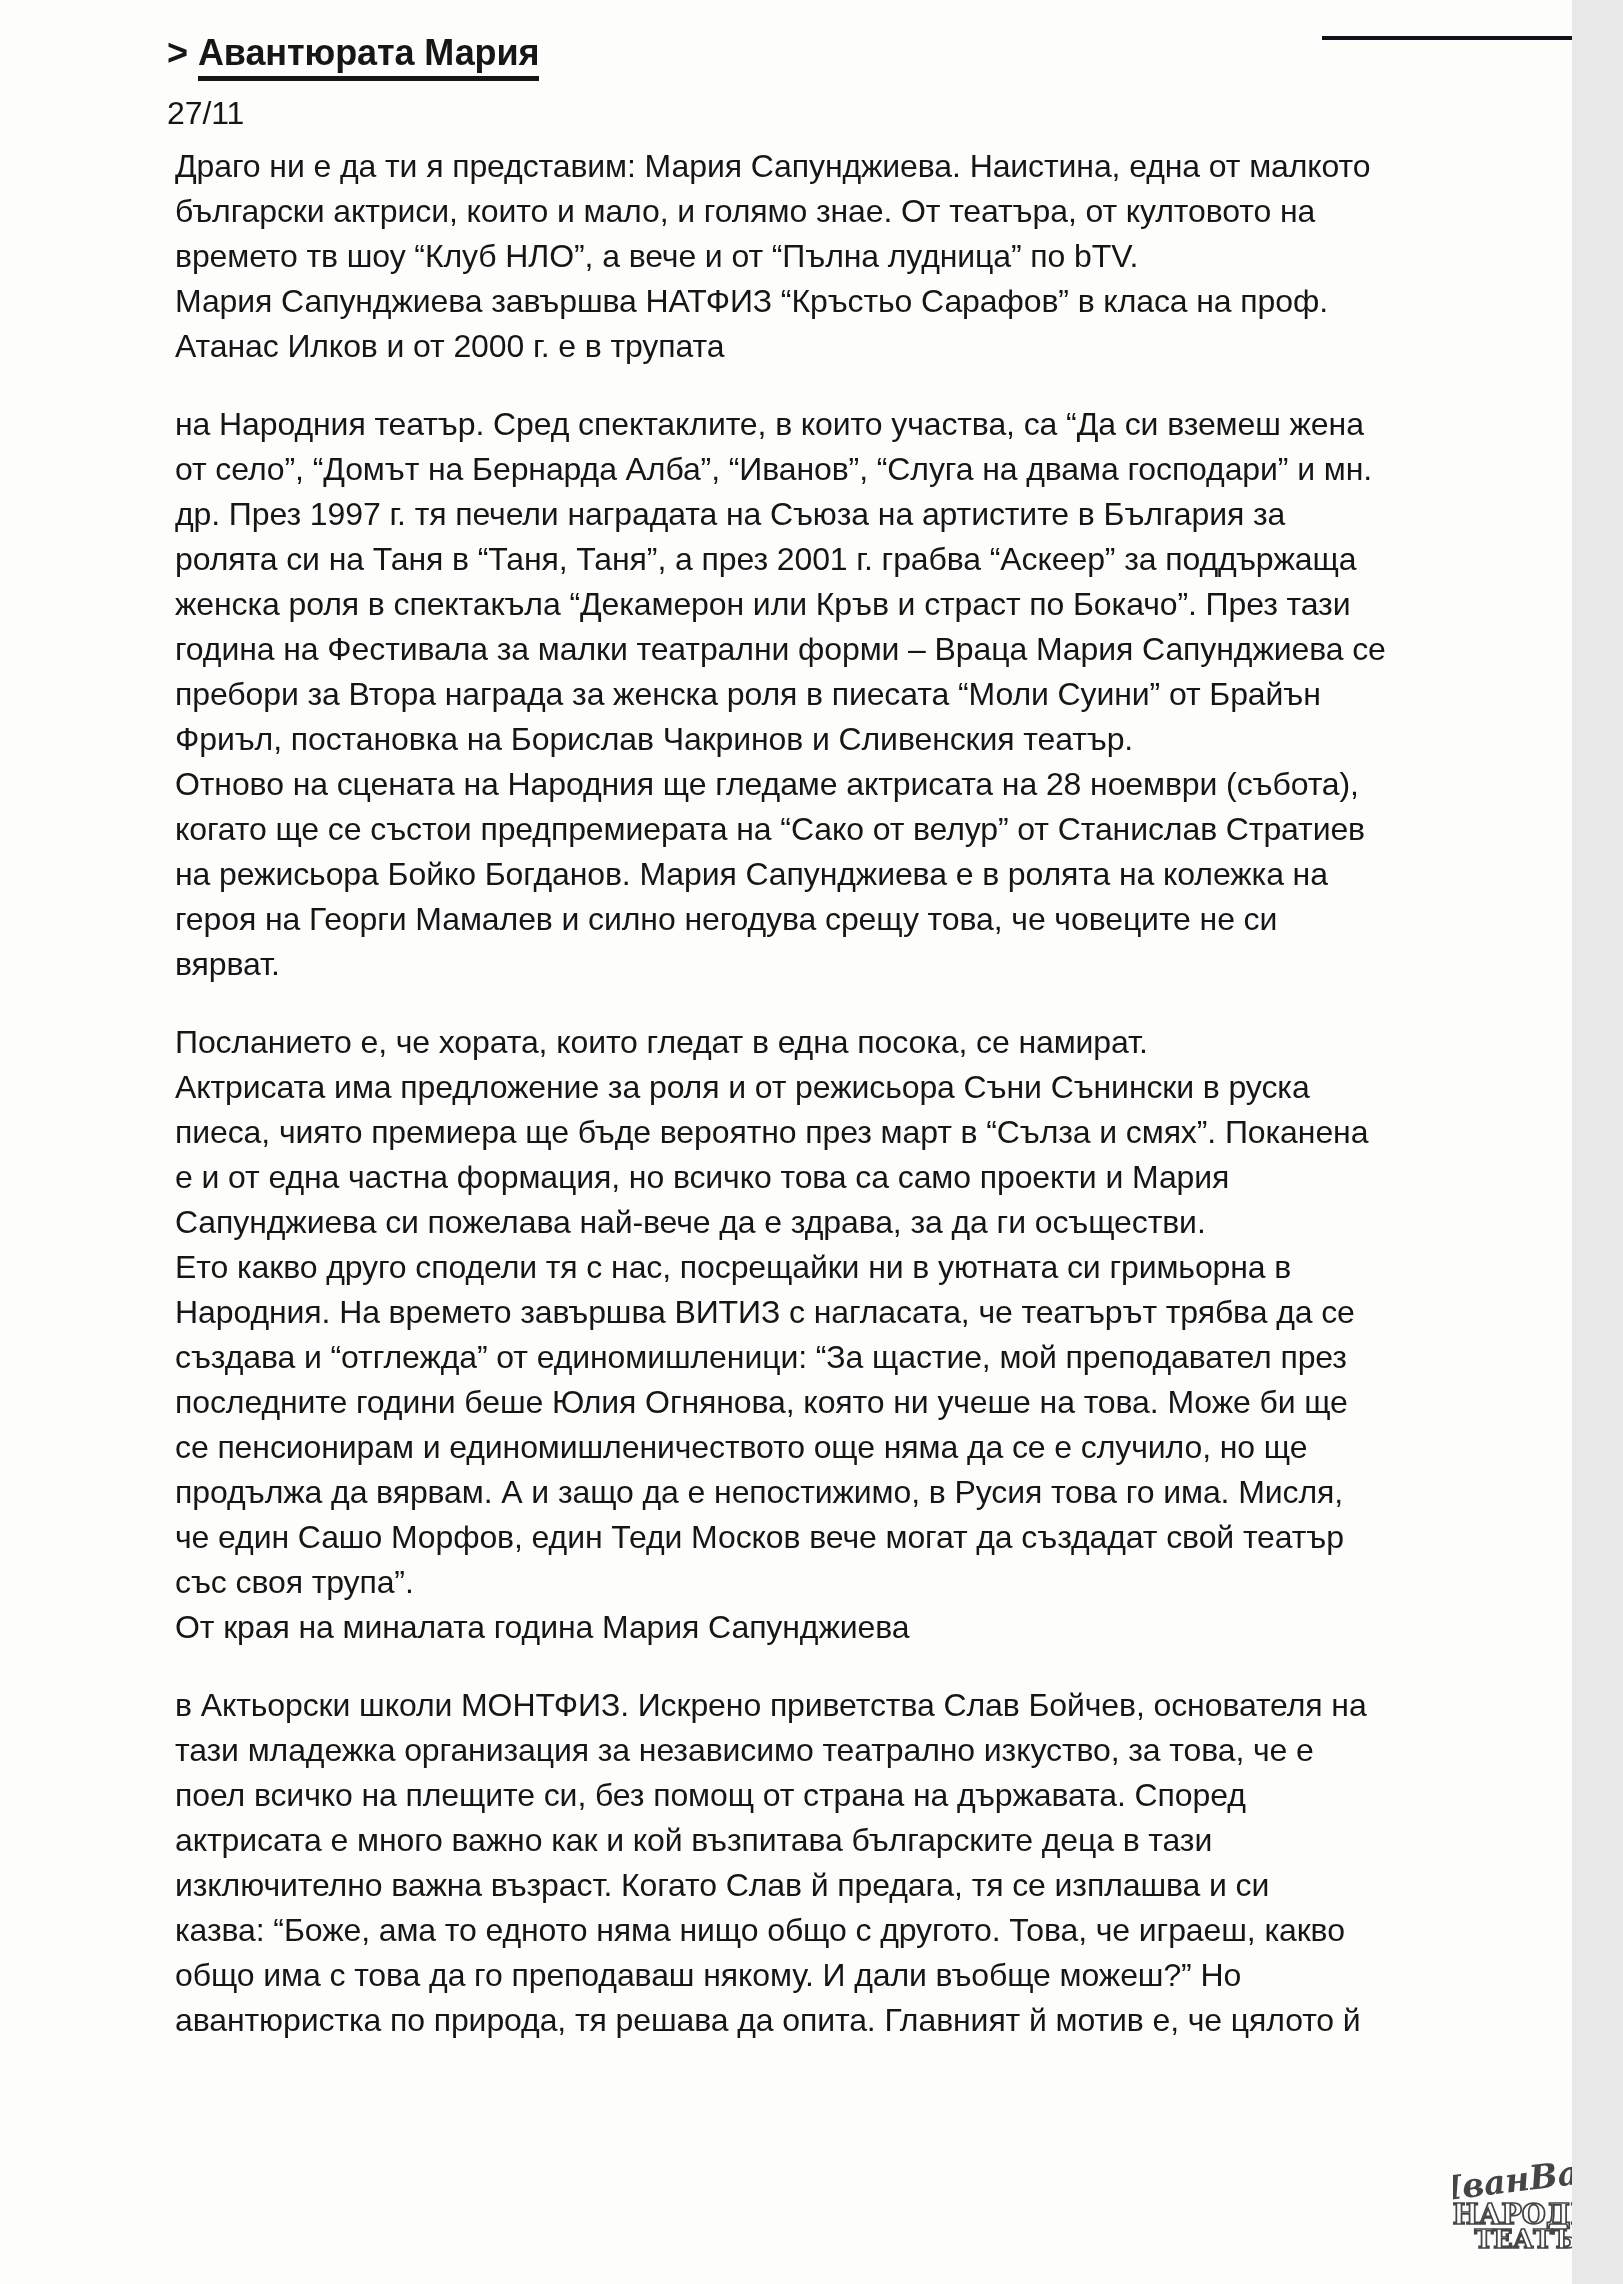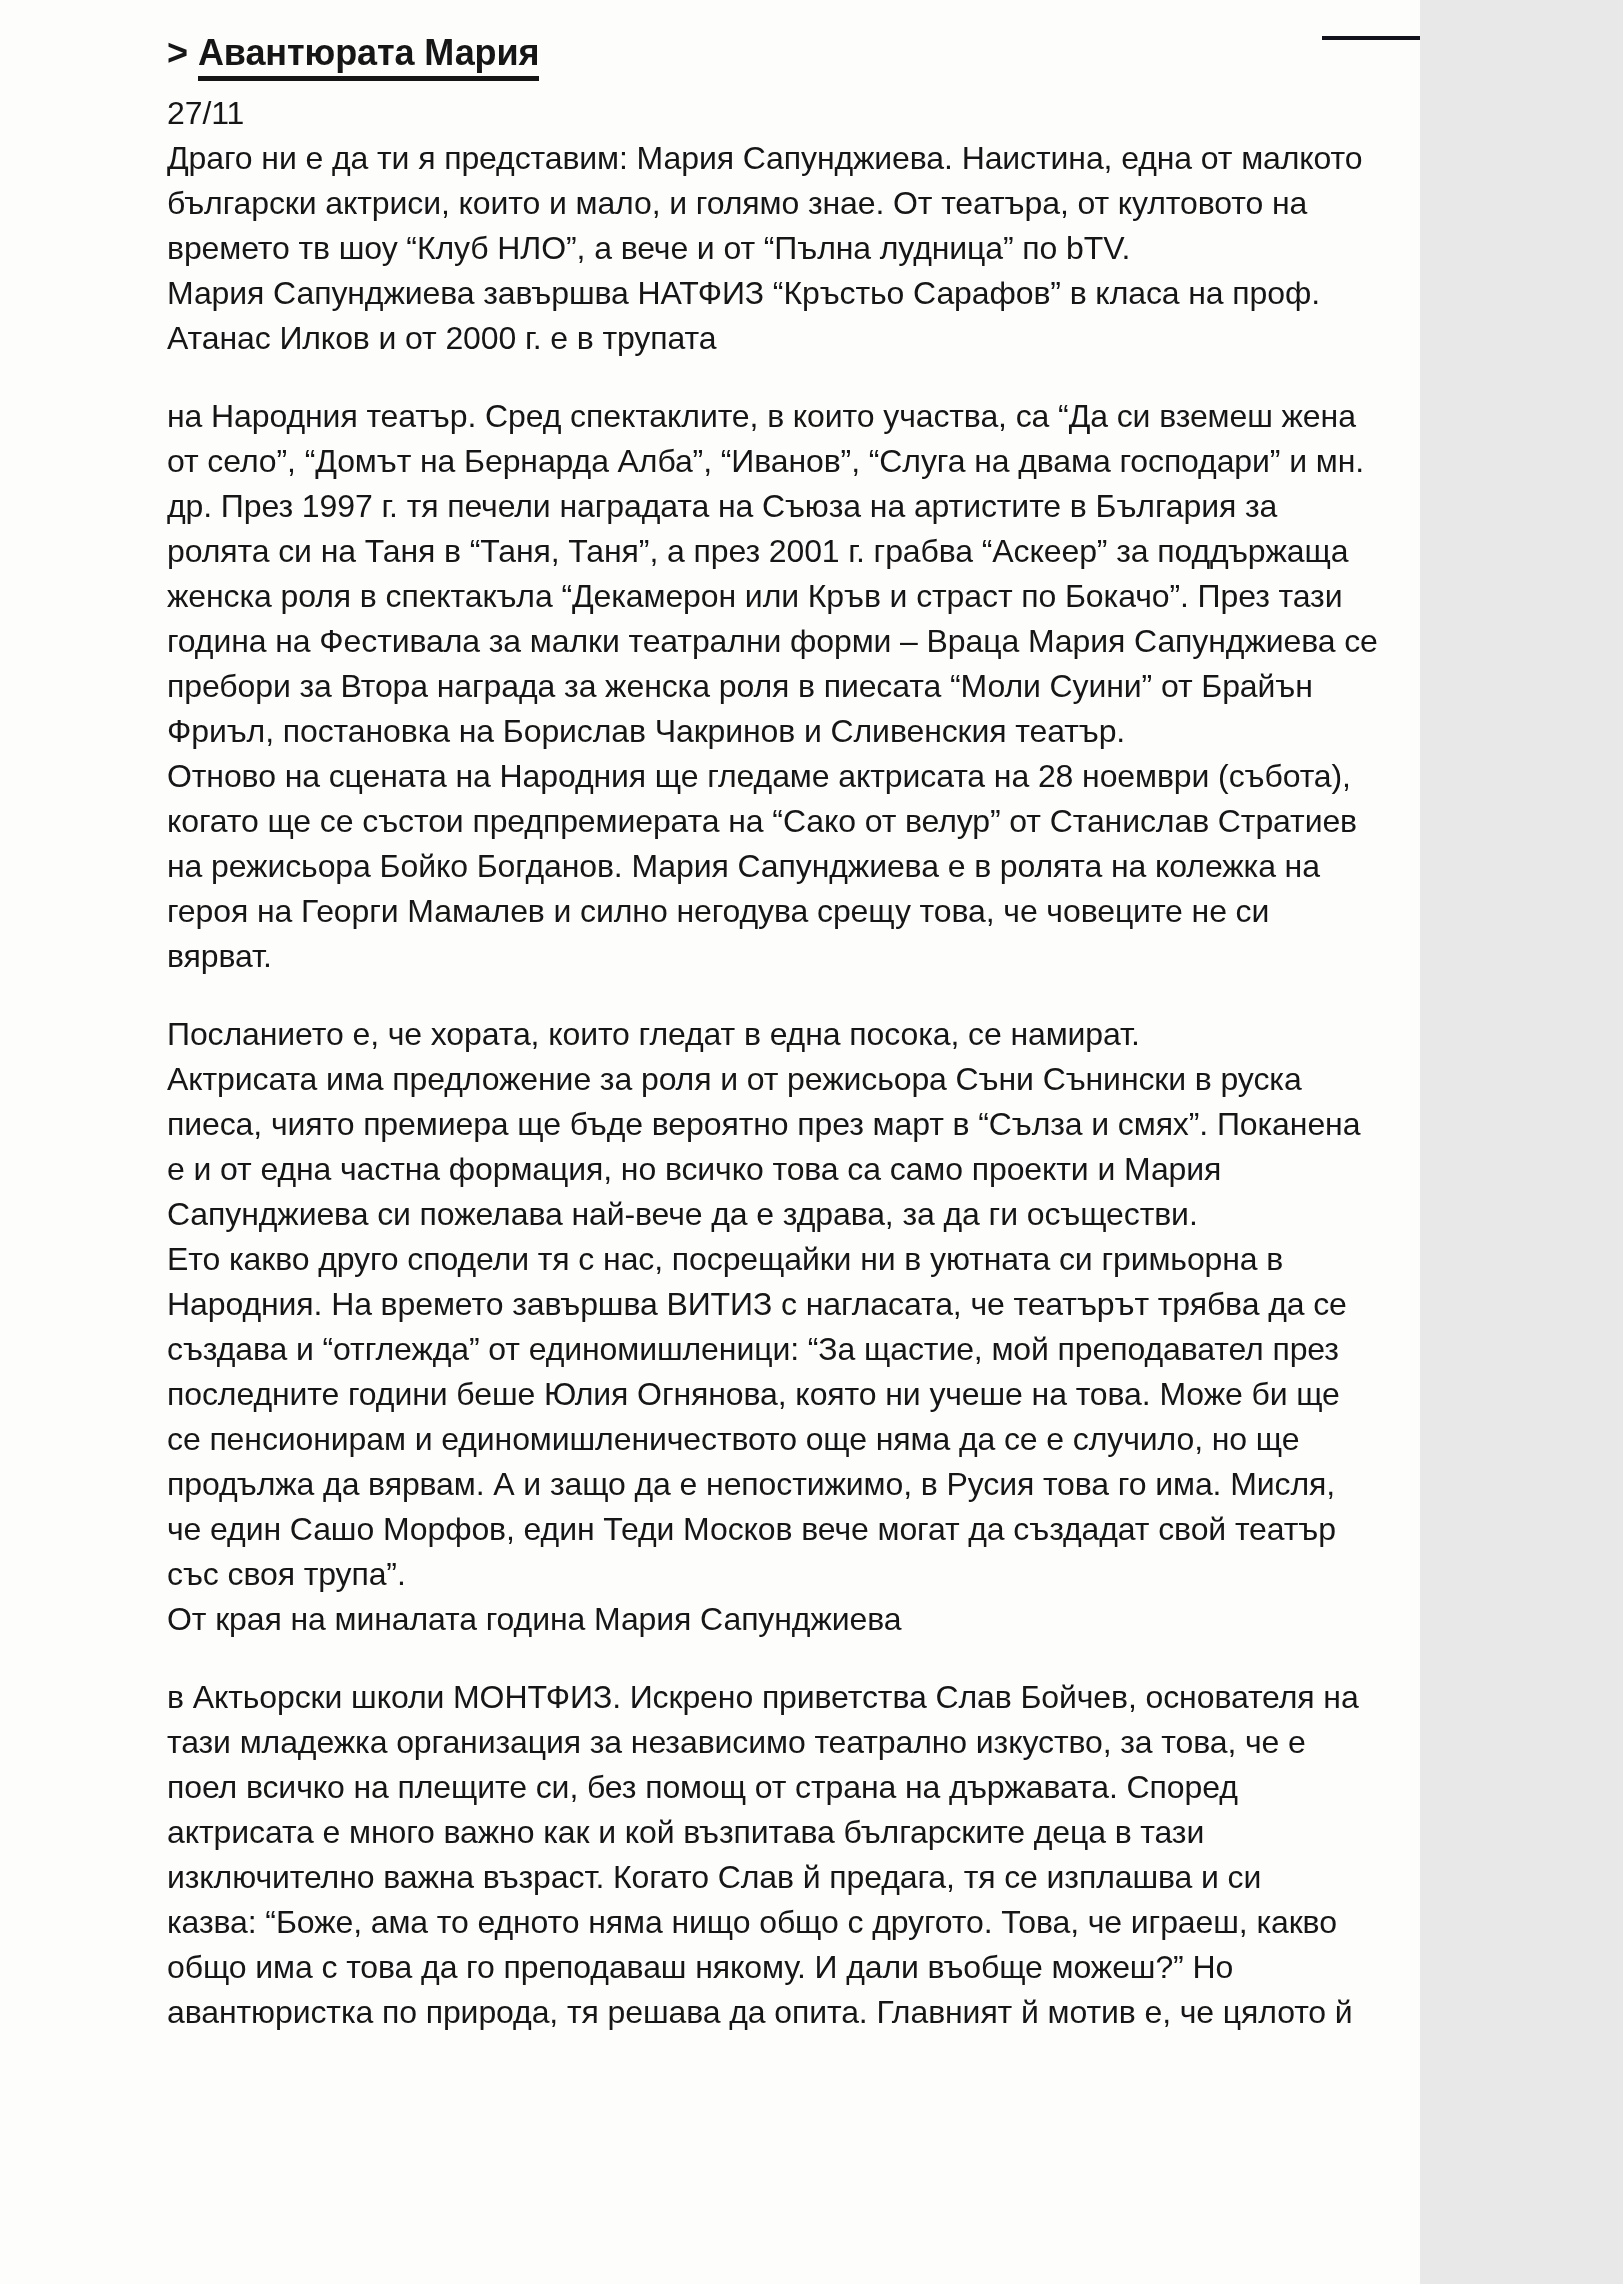--- a/index.html
+++ b/index.html
@@ -1,18 +1,18 @@
 <!DOCTYPE html>
 <html lang="bg" style="font-size:11.6px"><head>
 <meta charset="utf-8">
 <style>
   html,body{margin:0;padding:0;background:#e8e8e8;}
   .page{
     position:relative;
-    width:1420px;
+    width:1572px;
     height:2284px;
     background:#fdfdfc;
     overflow:hidden;
     font-family:"Liberation Sans","DejaVu Sans",sans-serif;
     color:#161616;
   }
   .scan-topline{
     position:absolute;
     left:1322px;
     top:36px;
@@ -42,21 +42,21 @@
   .doc-title .title-text{
     display:inline-block;
     border-bottom:5px solid #151515;
     padding-bottom:2.2px;
   }
   .doc-date{
     line-height:45px;
   }
   .para{
     white-space:pre-line;
-    margin:0;
+    margin:8px;
   }
   .block-gap{
     margin-top:33px;
   }
   .subtitle{
     line-height:45px;
   }
   .stamp{
     position:absolute;
     left:1453px;

